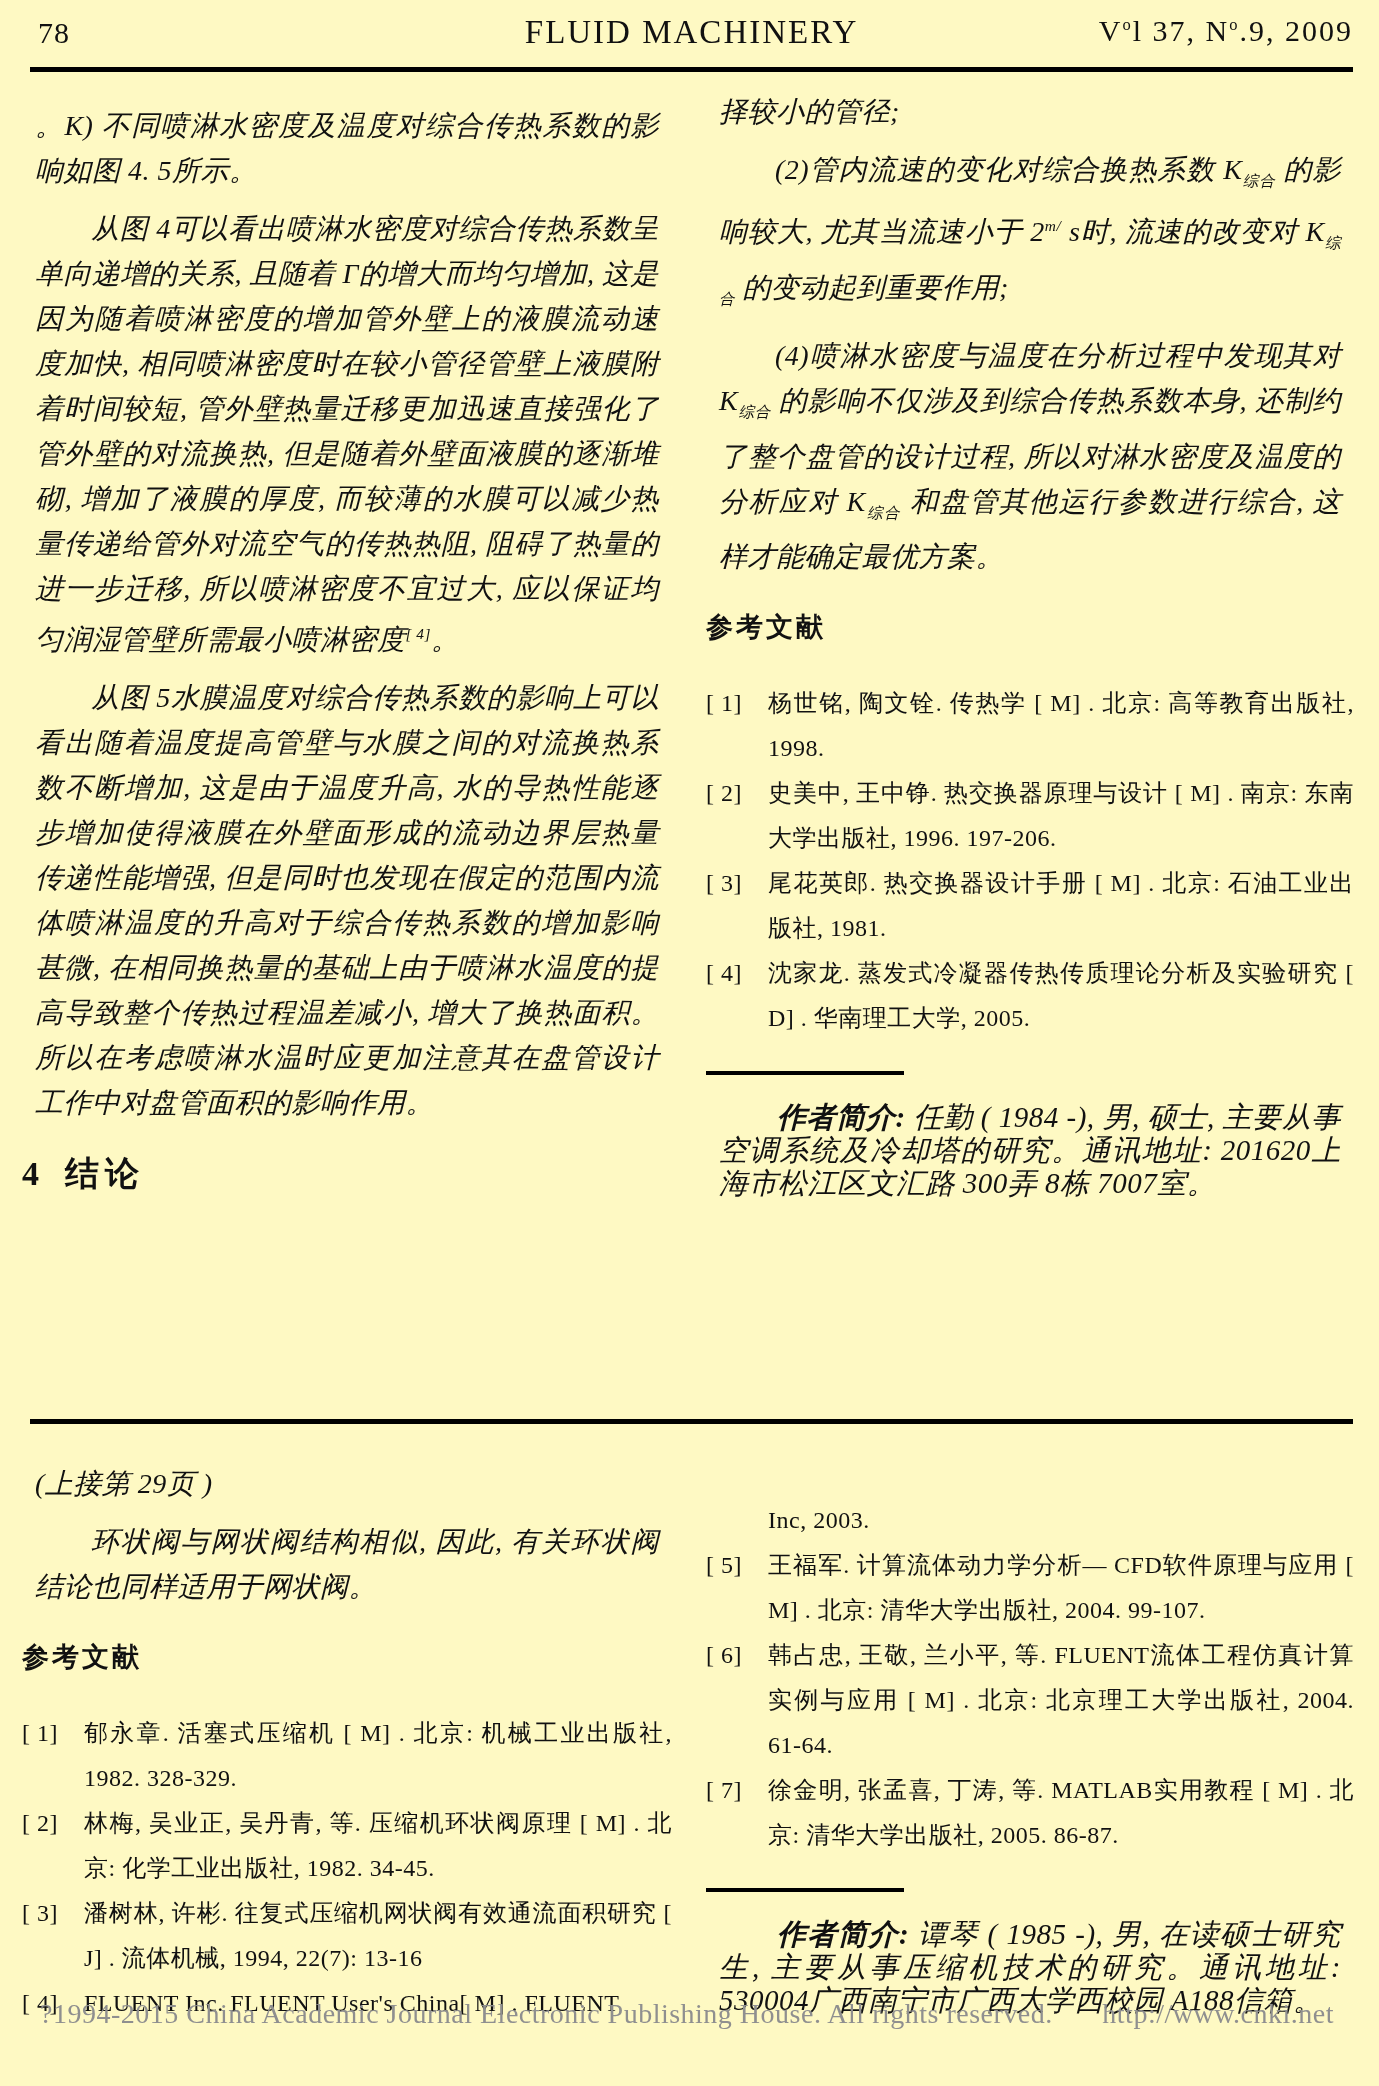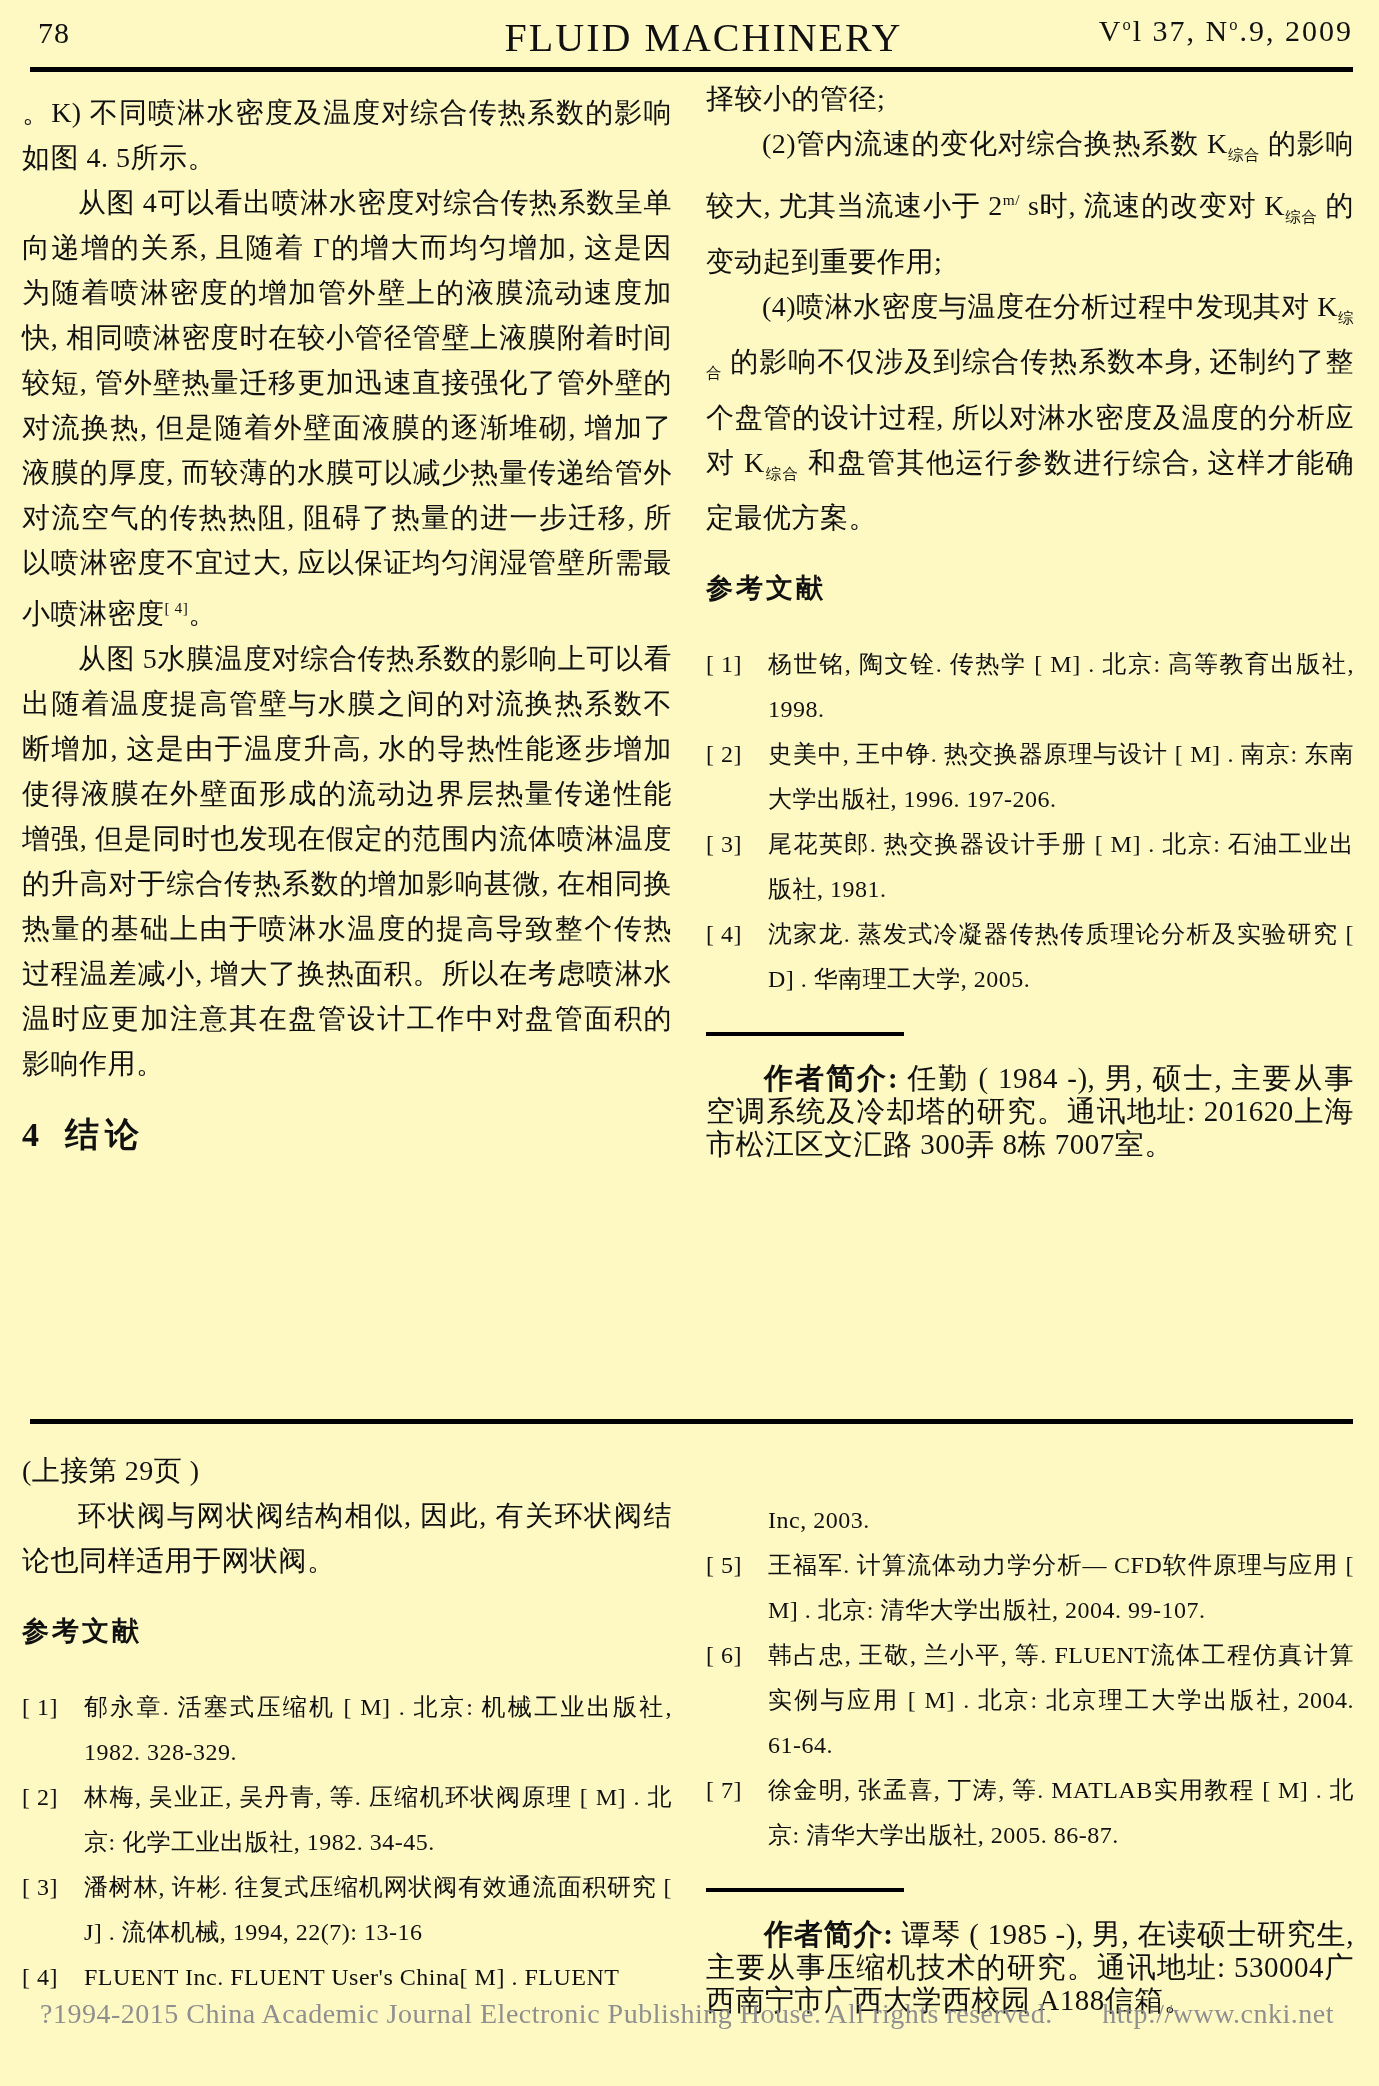--- a/index.html
+++ b/index.html
@@ -8,33 +8,33 @@
     width:1379px;height:2086px;
     background:#fef9c3;
     font-family:"Liberation Serif","DejaVu Serif",serif;
     color:#111;
     overflow:hidden;
   }
   
   .header{position:absolute;top:10px;left:30px;right:26px;height:52px;}
   .pg-num{position:absolute;left:8px;top:6px;font-size:30px;letter-spacing:1px;}
   .journal-title{position:absolute;left:50%;transform:translateX(-50%);top:4px;
-    font-size:40px;letter-spacing:2px;white-space:nowrap;margin-left:12px;}
+    font-size:33px;letter-spacing:2px;white-space:nowrap;}
   .issue-info{position:absolute;right:0;top:4px;font-size:30px;letter-spacing:2px;white-space:nowrap;margin-left:20px;}
   .rule{position:absolute;left:30px;right:26px;height:5px;background:#000;}
   .header-rule{top:67px;}
   .section-divider{top:1419px;}
   
   .col{position:absolute;width:650px;}
   .top-left{top:90px;left:22px;}
   .top-right{top:76px;left:706px;width:648px;}
   .bottom-left{top:1448px;left:22px;}
   .bottom-right{top:1448px;left:706px;width:648px;}
   
-  p{margin:0;}
+  p{margin:13px;font-style:italic;}
   .body{
     font-size:28px;line-height:45px;letter-spacing:0.5px;
     text-align:justify;
   }
   .indent{text-indent:2em;}
   sub{font-size:0.55em;}
   sup{font-size:0.55em;}
   .sec-heading{
     margin:26px 0 0 0;font-size:34px;font-weight:bold;
     letter-spacing:6px;line-height:46px;

